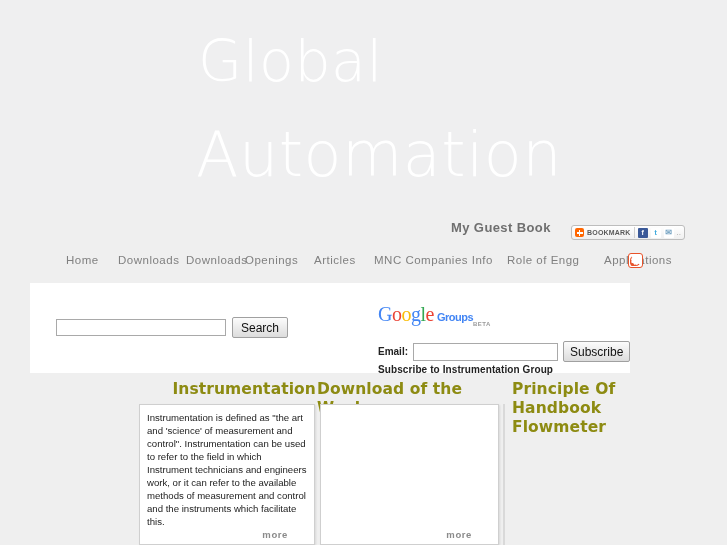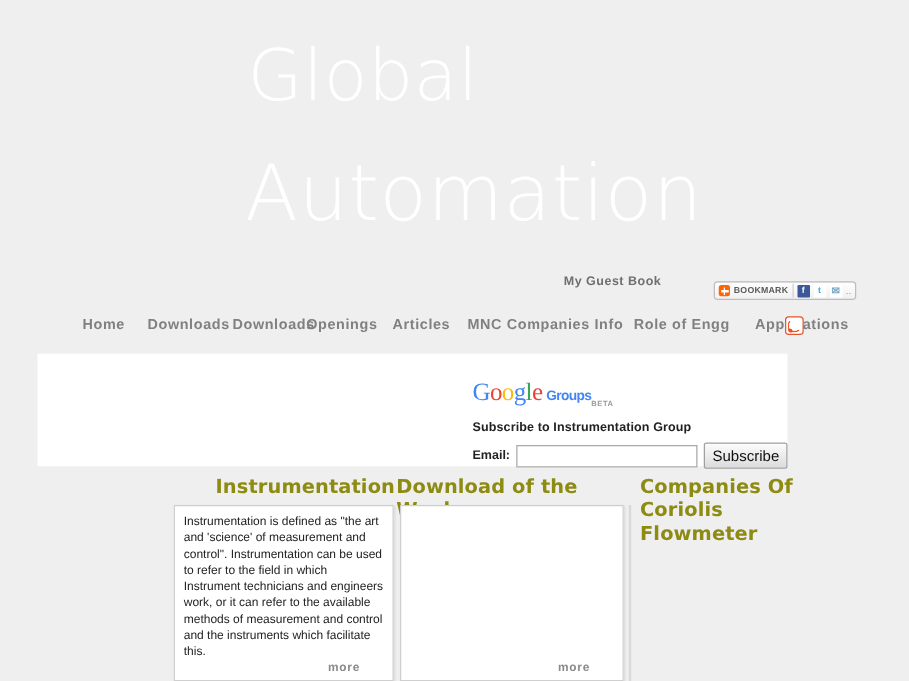--- a/index.html
+++ b/index.html
@@ -34,21 +34,21 @@
     white-space: nowrap;
     line-height: 1;
   }
   #title-line-1 { left: 198px; top: 33px; font-size: 57px; }
   #title-line-2 { left: 196px; top: 124px; font-size: 62px; }
 
   
   #guestbook {
     position: absolute;
     left: 451px; top: 220px;
-    font-size: 10px;
+    font-size: 13px;
     font-weight: bold;
     color: #6f6f6f;
     letter-spacing: 0.4px;
     white-space: nowrap;
   }
 
   
   #bookmark-widget {
     position: absolute;
     left: 571px; top: 225px;
@@ -106,21 +106,21 @@
   
   #nav {
     position: absolute;
     left: 0; top: 252px;
     width: 727px; height: 24px;
   }
   #nav .nav-item {
     position: absolute;
     top: 0;
     font-size: 11.5px;
-    font-weight: bold;
+    font-weight: normal;
     color: #808080;
     letter-spacing: 0.5px;
     white-space: nowrap;
     cursor: pointer;
     line-height: 16px;
     padding-left: 38px;
   }
   #rss-icon {
     position: absolute;
     left: 628px; top: 253px;
@@ -364,37 +364,41 @@
     <a class="nav-item" style="left:566px">Applications</a>
   </nav>
   <div id="rss-icon">
     <span class="rss-dot"></span>
     <span class="rss-arc1"></span>
     <span class="rss-arc2"></span>
   </div>
 
   <div id="panel"></div>
 
+  <div id="search-row">
+    <input id="search-input" type="text" placeholder="" style="">
+    <button id="search-button">Search</button>
+  </div>
 
   <div id="gg-box">
     <div id="gg-logo">
       <span class="g1">G</span><span class="o1">o</span><span class="o2">o</span><span class="g2">g</span><span class="l1">l</span><span class="e1">e</span><span class="groups">Groups</span><span class="beta">BETA</span>
     </div>
-    <div id="gg-subtitle">Subscribe to Instrumentation Group</div>
     <div id="gg-form">
       <span class="gg-label">Email:</span>
       <input id="gg-email" type="text" placeholder="" style="">
       <button id="gg-subscribe">Subscribe</button>
     </div>
+    <div id="gg-subtitle">Subscribe to Instrumentation Group</div>
   </div>
 
 
   <div class="col-heading" id="head-1">Instrumentation</div>
   <div class="col-heading" id="head-2">Download of the Week</div>
-  <div class="col-heading" id="head-3">Companies Of Coriolis Flowmeter</div>
+  <div class="col-heading" id="head-3">Principle Of Handbook Flowmeter</div>
 
   <div class="content-box" id="box-1">
     <p>Instrumentation is defined as "the art and 'science' of measurement and control". Instrumentation can be used to refer to the field in which Instrument technicians and engineers work, or it can refer to the available methods of measurement and control and the instruments which facilitate this.</p>
     <span class="more-link">more</span>
   </div>
 
   <div class="content-box" id="box-2">
     <span class="more-link">more</span>
   </div>
 

